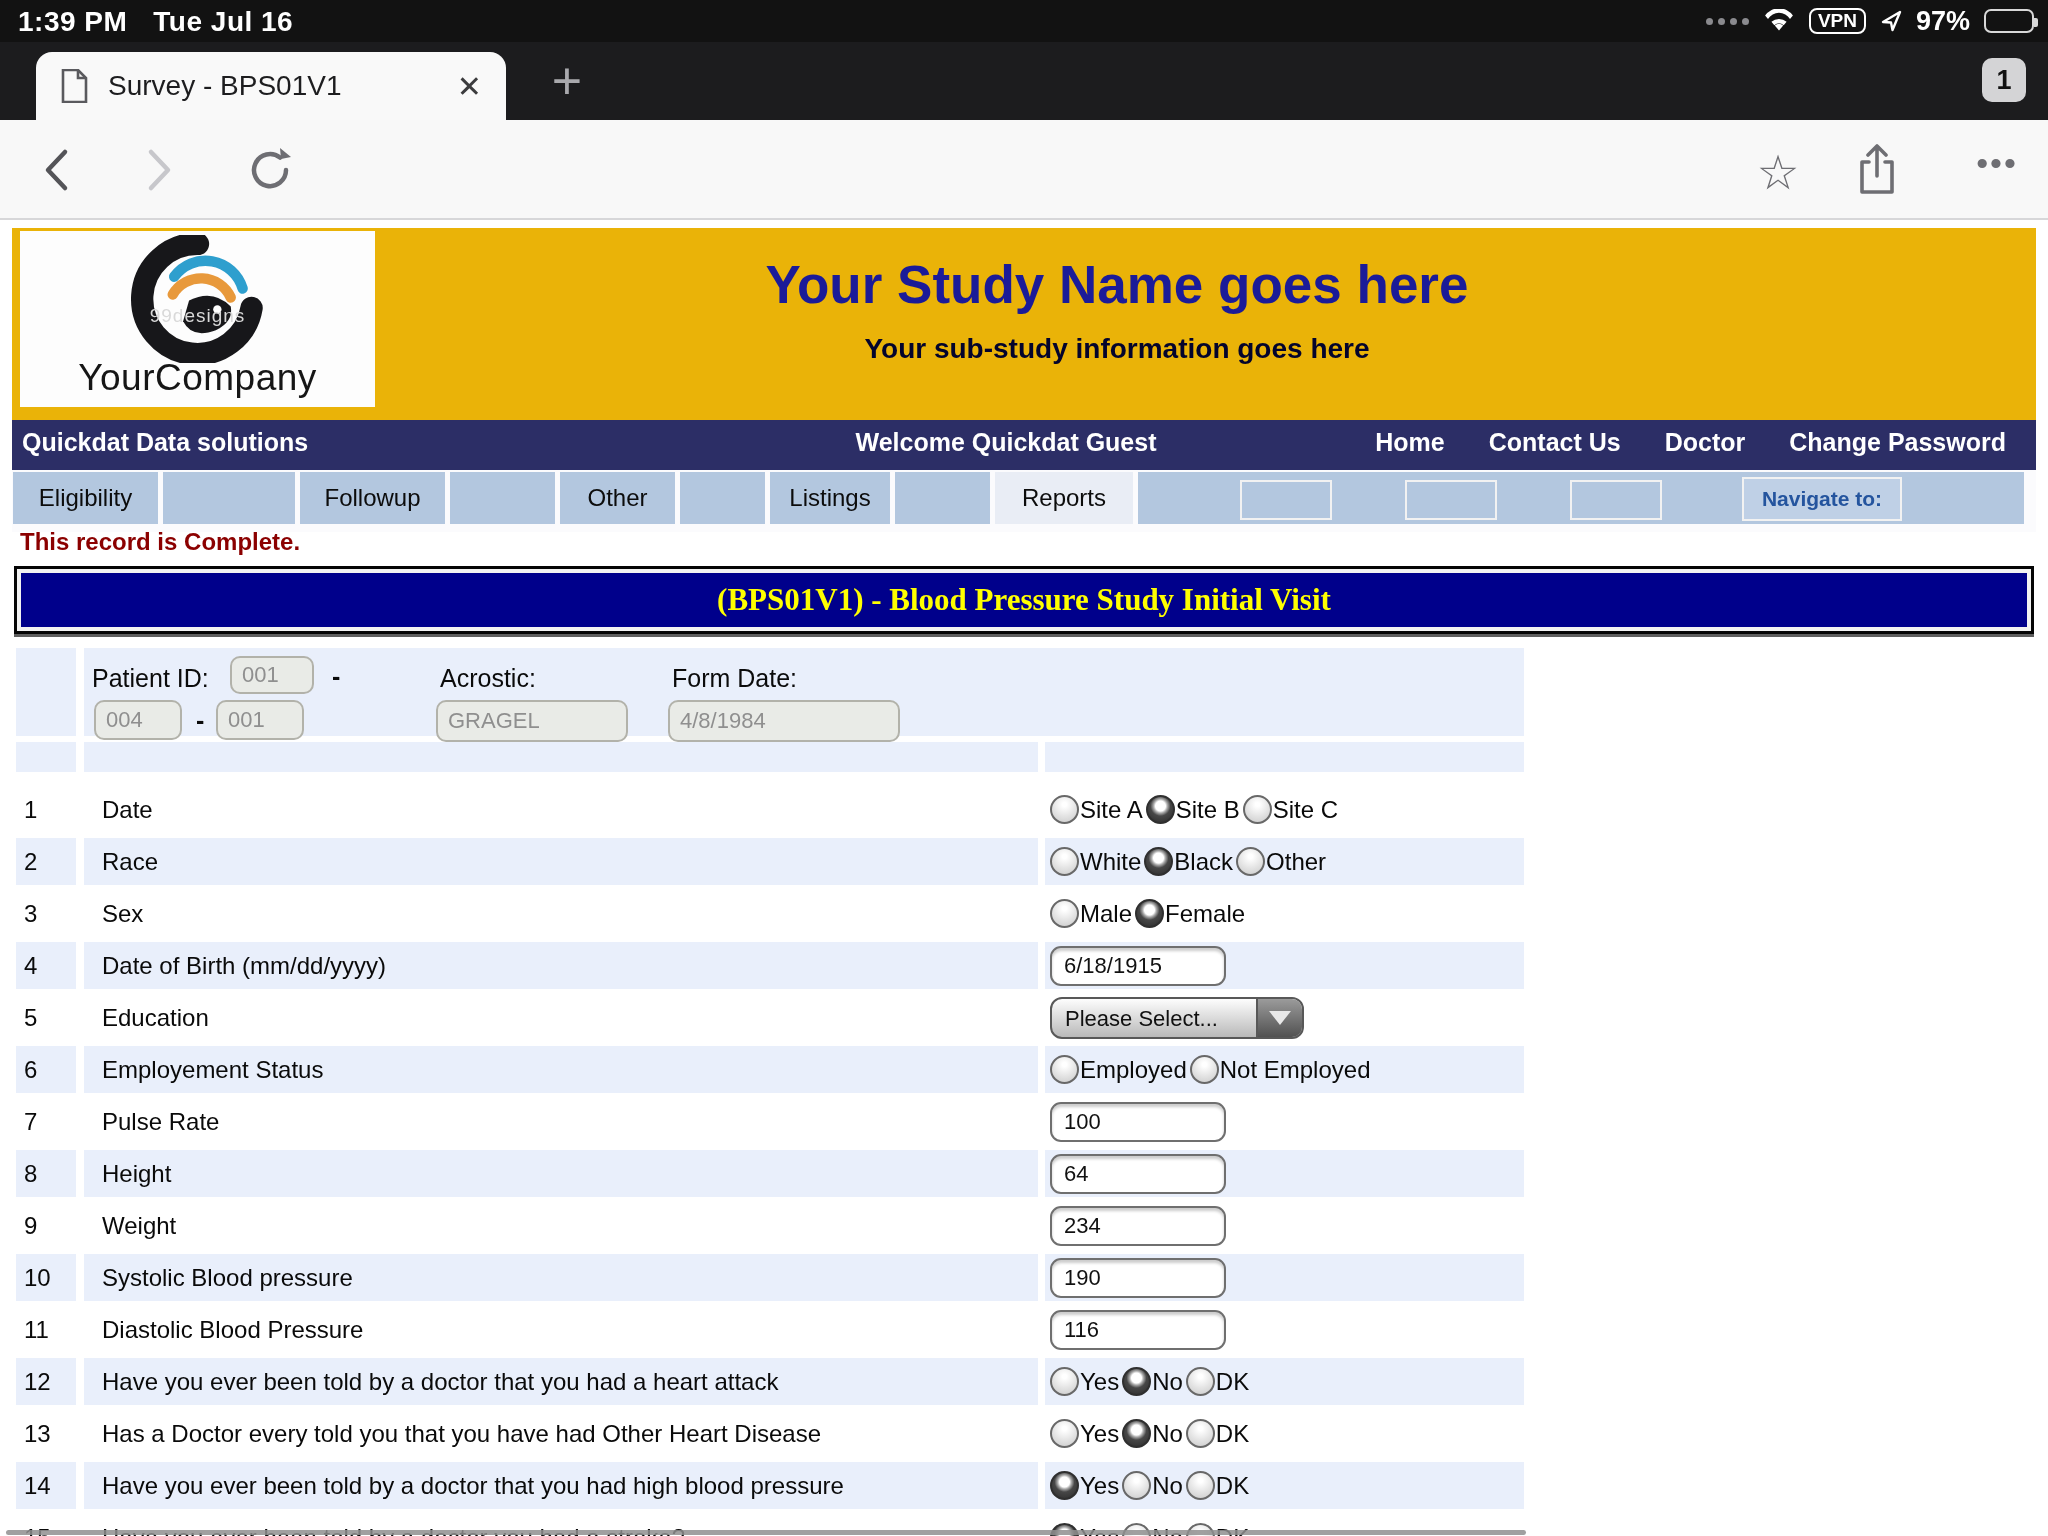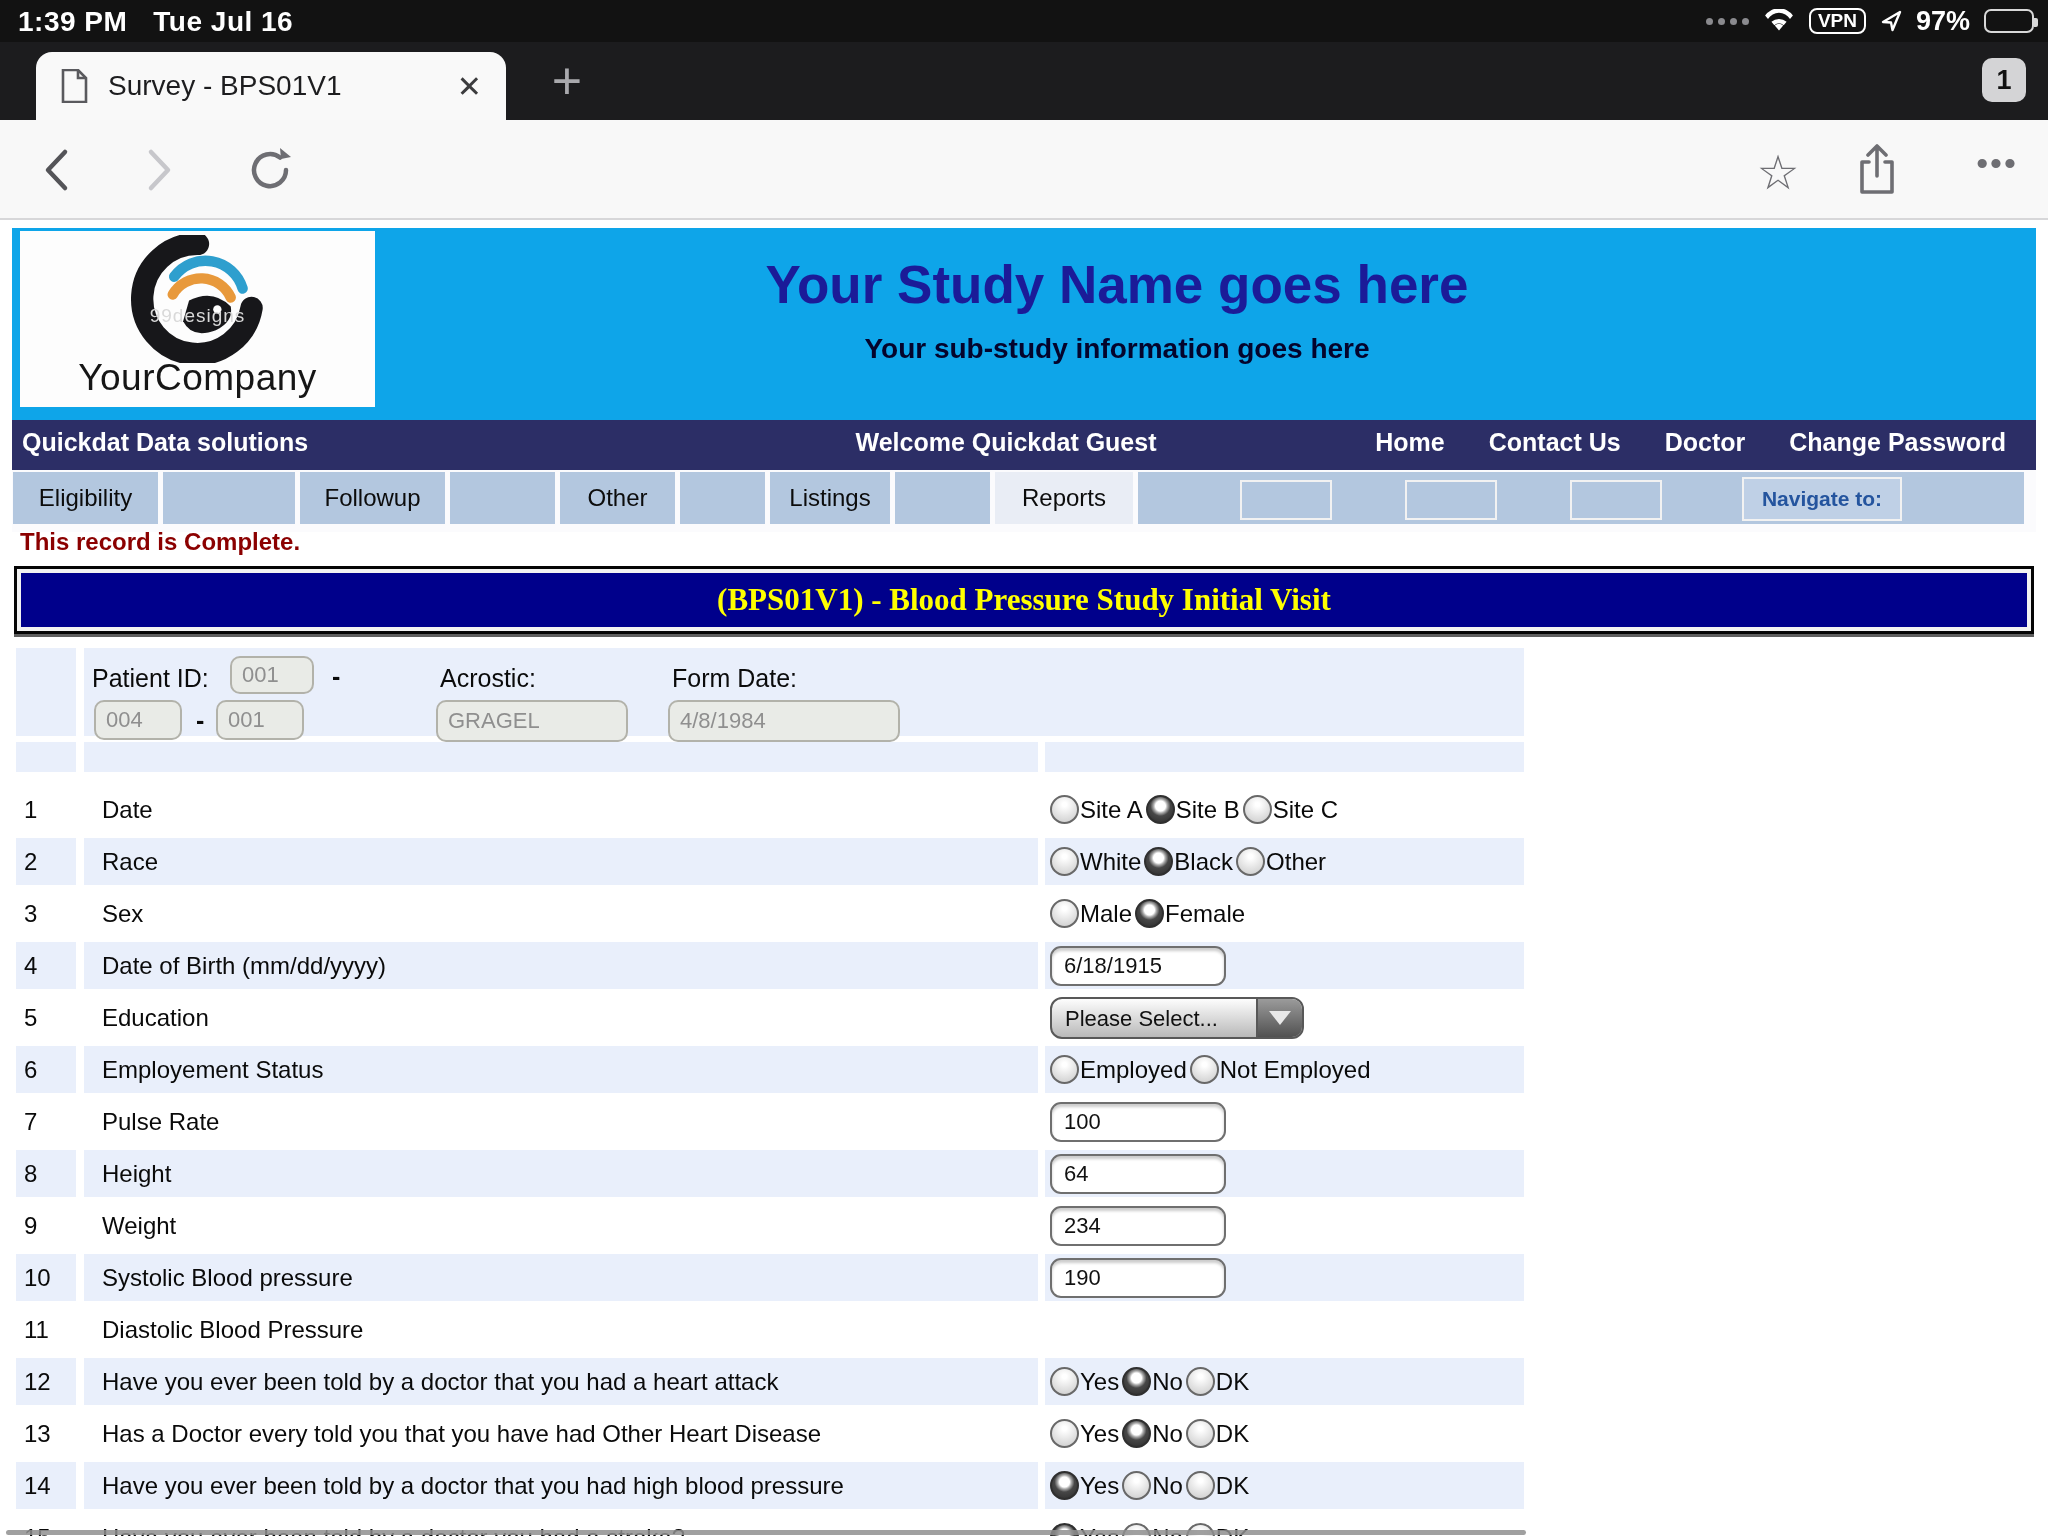--- a/index.html
+++ b/index.html
@@ -32,21 +32,21 @@
   .nav-ic { position:absolute; top:26px; width:48px; height:48px; display:flex; align-items:center; justify-content:center; }
   .url-pill { position:absolute; left:363px; top:138px; width:1322px; height:64px; background:#e9e9eb; border-radius:32px; }
   .url-center { position:absolute; left:0; right:70px; top:0; height:64px; display:flex; align-items:center; justify-content:center; gap:12px; }
   .url-text { font-size:31px; color:#4c4c50; }
   .mic { position:absolute; right:22px; top:12px; }
   .tb-right { position:absolute; top:24px; display:flex; align-items:center; justify-content:center; }
   .star-ic { left:1752px; font-size:48px; color:#6e6e73; width:52px; }
   .dots-ic { left:1962px; font-size:34px; color:#6e6e73; letter-spacing:2px; width:70px; }
 
   
-  .header-band { position:absolute; left:12px; top:228px; width:2024px; height:192px; background:#0ea5e9; }
+  .header-band { position:absolute; left:12px; top:228px; width:2024px; height:192px; background:#eab308; }
   .logo-box { position:absolute; left:8px; top:3px; width:355px; height:176px; background:#fdfdfd; text-align:center; overflow:hidden; }
   .logo-box .watermark { position:absolute; left:50%; top:74px; transform:translateX(-50%); color:#d9d9d9; font-size:19px; letter-spacing:1px; }
   .company-name { position:absolute; left:0; right:0; bottom:8px; font-size:37px; color:#161616; letter-spacing:.5px; }
   .study-title-wrap { position:absolute; left:560px; top:26px; width:1090px; text-align:center; }
   .study-title { font-size:53px; font-weight:700; color:#1b1b98; }
   .study-subtitle { margin-top:18px; font-size:28px; font-weight:700; color:#04042c; }
 
   
   .navbar { position:absolute; left:12px; top:420px; width:2024px; height:50px; background:#2c2e66; color:#fff; }
   .nav-brand { position:absolute; left:10px; top:8px; font-size:25px; font-weight:700; }
@@ -359,20 +359,23 @@
     <div class="form-row shaded">
       <div class="cell num">10</div>
       <div class="cell question">Systolic Blood pressure</div>
       <div class="cell answer">
         <input class="tinput" value="190" style="">
       </div>
     </div>
     <div class="form-row">
       <div class="cell num">11</div>
       <div class="cell question">Diastolic Blood Pressure</div>
+      <div class="cell answer">
+        <input class="tinput" value="116" style="">
+      </div>
     </div>
     <div class="form-row shaded">
       <div class="cell num">12</div>
       <div class="cell question">Have you ever been told by a doctor that you had a heart attack</div>
       <div class="cell answer">
         <span class="radio"></span>
         <span class="radio-label">Yes</span>
         <span class="radio sel"></span>
         <span class="radio-label">No</span>
         <span class="radio"></span>

